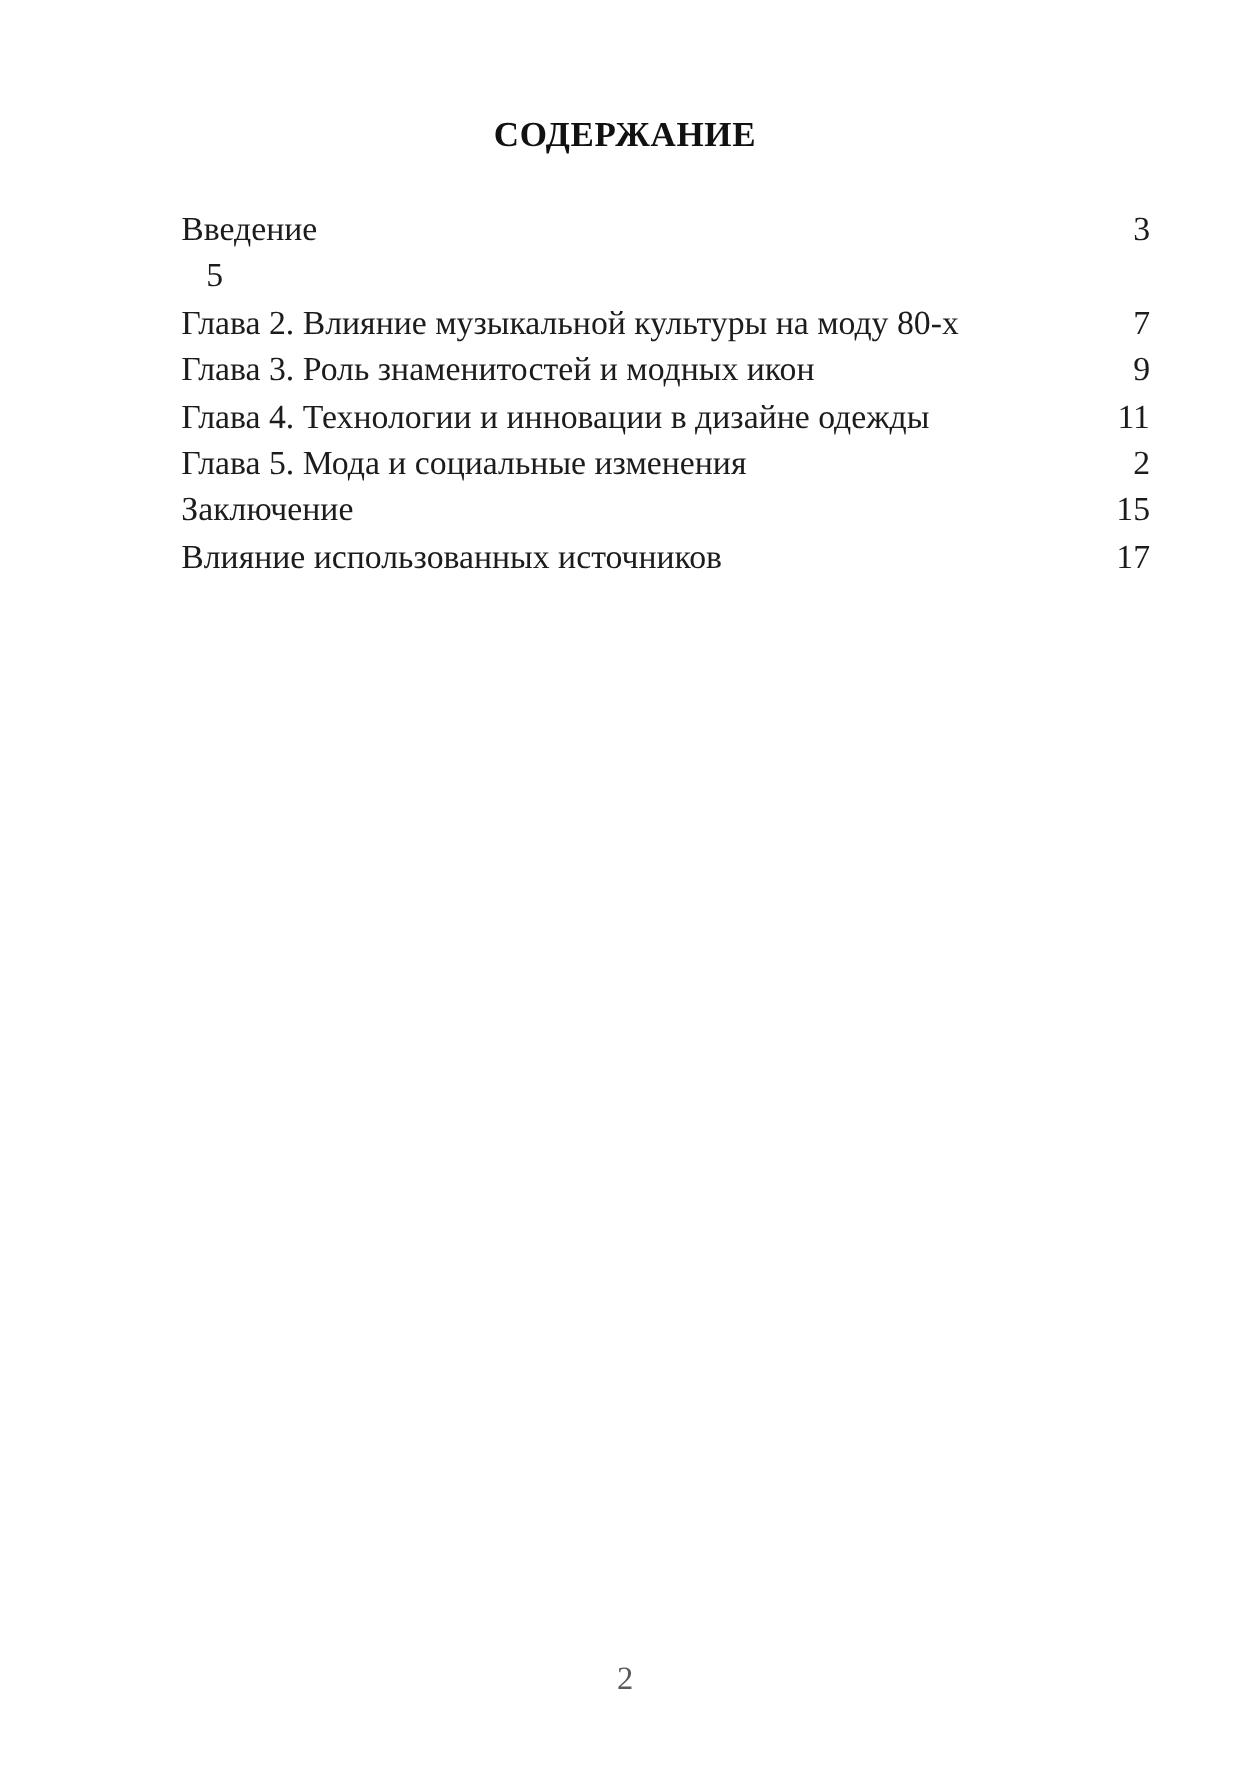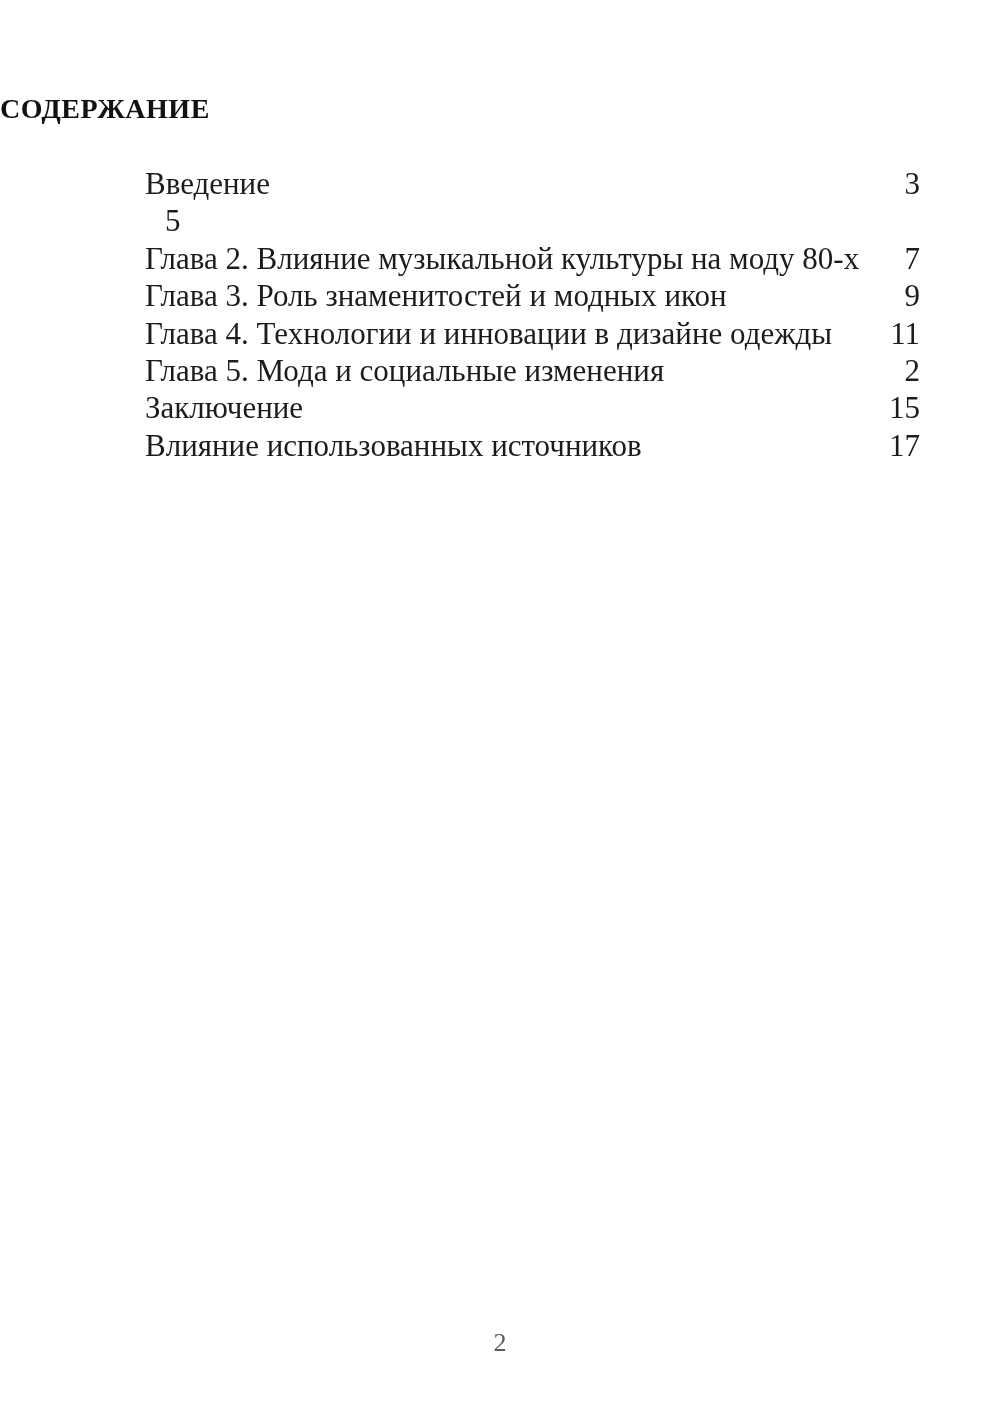--- a/index.html
+++ b/index.html
@@ -14,36 +14,37 @@
     background: #ffffff;
     font-family: "Liberation Serif", "DejaVu Serif", serif;
     color: #1c1c1c;
     overflow: hidden;
   }
   .doc-title {
     position: absolute;
     top: 93px;
     left: 0;
     width: 100%;
+    text-align: center;
     font-size: 28px;
     font-weight: bold;
     letter-spacing: 0.5px;
     color: #111111;
   }
   .toc {
     position: absolute;
     top: 165px;
     left: 145px;
     width: 775px;
   }
   .toc-row {
     display: flex;
     justify-content: space-between;
     align-items: baseline;
-    font-size: 31px;
+    font-size: 27px;
     line-height: 37.4px;
   }
   .toc-label {
     white-space: nowrap;
     overflow: hidden;
   }
   .toc-page {
     text-align: right;
     padding-left: 20px;
   }

